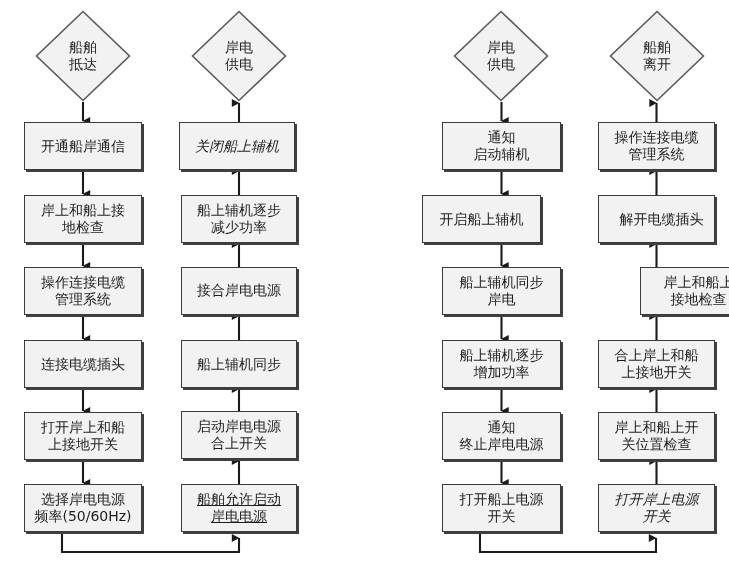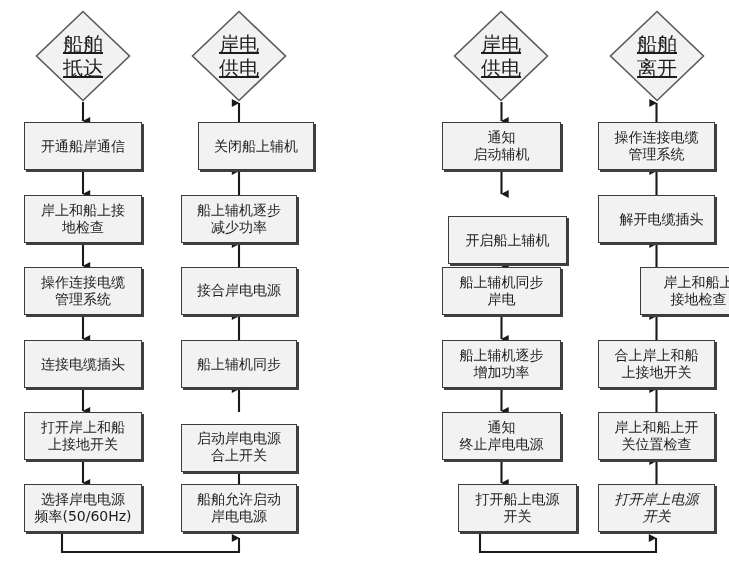--- a/index.html
+++ b/index.html
@@ -59,25 +59,24 @@
   .diamond-label {
     position: absolute;
     left: 0;
     top: 0;
     width: 100%;
     height: 100%;
     display: flex;
     align-items: center;
     justify-content: center;
     text-align: center;
-    font-size: 20px;
+    font-size: 14px;
     line-height: 1.2;
     color: #1d1d1d;
     white-space: pre-line;
-    text-decoration: underline;
   }
 </style>
 </head>
 <body>
 
 <div id="canvas">
 
   <svg class="wires" viewBox="0 0 729 563" xmlns="http://www.w3.org/2000/svg">
     <defs>
       <marker id="arrow-down" markerWidth="9" markerHeight="9" refX="4.5" refY="7.6" orient="auto" markerUnits="userSpaceOnUse">
@@ -147,68 +146,68 @@
         <span class="txt">选择岸电电源
 频率(50/60Hz)</span>
       </div>
       <div class="diamond-wrap" style="left: 191px; top: 10px; width: 96px; height: 92px;">
         <svg width="96" height="92" viewBox="0 0 96 92">
           <polygon points="48,1.5 94.5,46 48,90.5 1.5,46" fill="#f2f2f2" stroke="#5a5a5a" stroke-width="1.6"></polygon>
         </svg>
         <div class="diamond-label">岸电
 供电</div>
       </div>
-      <div class="node box" style="left: 198px; top: 122px; width: 116px; height: 48px;">
+      <div class="node box" style="left: 179px; top: 122px; width: 116px; height: 48px; font-style: italic;">
         <span class="txt">关闭船上辅机</span>
       </div>
       <div class="node box" style="left: 181px; top: 195px; width: 116px; height: 48px;">
         <span class="txt">船上辅机逐步
 减少功率</span>
       </div>
       <div class="node box" style="left: 181px; top: 267px; width: 116px; height: 48px; font-family: Liberation Mono, monospace;">
         <span class="txt">接合岸电电源</span>
       </div>
       <div class="node box" style="left: 181px; top: 340px; width: 116px; height: 48px;">
         <span class="txt">船上辅机同步</span>
       </div>
-      <div class="node box" style="left: 181px; top: 424px; width: 116px; height: 48px; font-family: Liberation Serif, serif;">
+      <div class="node box" style="left: 181px; top: 411px; width: 116px; height: 48px;">
         <span class="txt">启动岸电电源
 合上开关</span>
       </div>
-      <div class="node box" style="left: 181px; top: 484px; width: 116px; height: 48px;">
+      <div class="node box" style="left: 181px; top: 484px; width: 116px; height: 48px; text-decoration: underline;">
         <span class="txt">船舶允许启动
 岸电电源</span>
       </div>
       <div class="diamond-wrap" style="left: 453px; top: 10px; width: 96px; height: 92px;">
         <svg width="96" height="92" viewBox="0 0 96 92">
           <polygon points="48,1.5 94.5,46 48,90.5 1.5,46" fill="#f2f2f2" stroke="#5a5a5a" stroke-width="1.6"></polygon>
         </svg>
         <div class="diamond-label">岸电
 供电</div>
       </div>
       <div class="node box" style="left: 442px; top: 122px; width: 119px; height: 48px;">
         <span class="txt">通知
 启动辅机</span>
       </div>
-      <div class="node box" style="left: 448px; top: 195px; width: 119px; height: 48px; margin-top: 21px;">
+      <div class="node box" style="left: 422px; top: 195px; width: 119px; height: 48px;">
         <span class="txt">开启船上辅机</span>
       </div>
       <div class="node box" style="left: 442px; top: 267px; width: 119px; height: 48px;">
         <span class="txt">船上辅机同步
 岸电</span>
       </div>
       <div class="node box" style="left: 442px; top: 340px; width: 119px; height: 48px;">
         <span class="txt">船上辅机逐步
 增加功率</span>
       </div>
       <div class="node box" style="left: 442px; top: 412px; width: 119px; height: 48px;">
         <span class="txt">通知
 终止岸电电源</span>
       </div>
-      <div class="node box" style="left: 442px; top: 484px; width: 119px; height: 48px; margin-left: 16px;">
+      <div class="node box" style="left: 442px; top: 484px; width: 119px; height: 48px;">
         <span class="txt">打开船上电源
 开关</span>
       </div>
       <div class="diamond-wrap" style="left: 609px; top: 10px; width: 96px; height: 92px;">
         <svg width="96" height="92" viewBox="0 0 96 92">
           <polygon points="48,1.5 94.5,46 48,90.5 1.5,46" fill="#f2f2f2" stroke="#5a5a5a" stroke-width="1.6"></polygon>
         </svg>
         <div class="diamond-label">船舶
 离开</div>
       </div>

